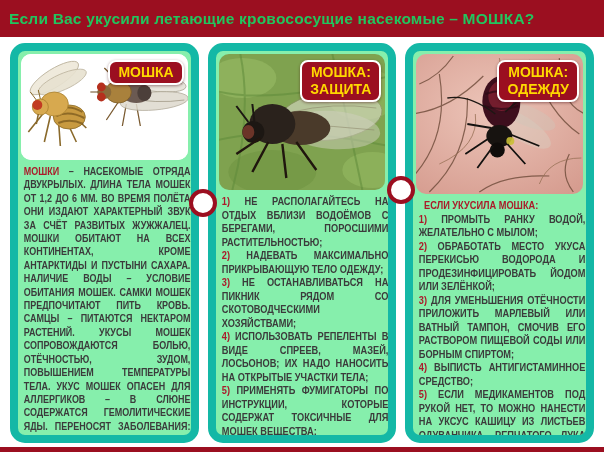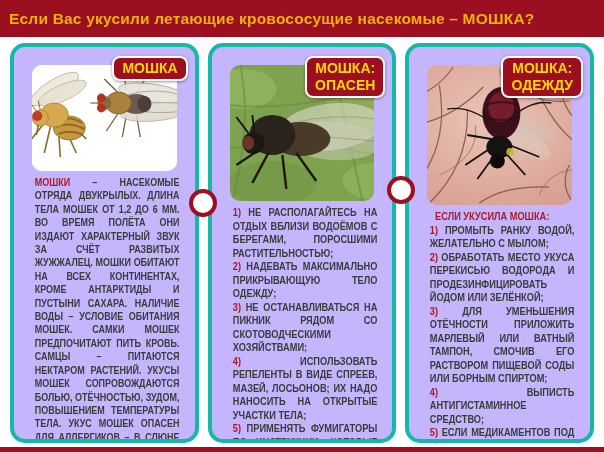--- a/index.html
+++ b/index.html
@@ -2,35 +2,35 @@
 <html><head>
 <meta charset="utf-8">
 <style>
   html,body{margin:0;padding:0;}
   .page{
     position:relative; width:604px; height:452px; background:#ffffff;
     overflow:hidden; font-family:"Liberation Sans", sans-serif;
   }
   .title-bar{
     position:absolute; top:0; left:0; width:604px; height:37px;
-    background:#9b0f20; color:#eab308; display:flex; align-items:center;
+    background:#9b0f20; color:#22c55e; display:flex; align-items:center;
     padding:0 0 0 9px; box-sizing:border-box;
     font-size:15.5px; font-weight:bold; letter-spacing:.2px;
   }
   .bottom-bar{
     position:absolute; bottom:0; left:0; width:604px; height:5px; background:#9b0f20;
   }
   .columns{
     position:absolute; top:43px; left:10px; width:584px; height:400px;
     display:flex; gap:9px;
   }
   .panel{
     position:relative; flex:1 1 0; box-sizing:border-box;
-    border:4px solid #14b8a6; border-radius:15px; background:#c4b5fd;
-    padding:18px; overflow:hidden; display:flex; flex-direction:column;
+    border:8px solid #14b8a6; border-radius:15px; background:#86efac;
+    padding:3px; overflow:hidden; display:flex; flex-direction:column;
   }
   .photo{ position:relative; border-radius:10px; overflow:hidden; flex:0 0 auto; }
   .photo svg{ display:block; width:100%; height:100%; }
   .photo-about{ height:106px; background:#fff; }
   .photo-leaf{ height:136px; }
   .photo-skin{ height:140px; }
   .badge{
     position:absolute; top:9px; right:7px; z-index:3;
     background:#9b0f20; border:2px solid #ffffff; border-radius:8px;
     padding:2px 8px; color:#ffd800; font-weight:bold; font-size:14px;
@@ -120,21 +120,21 @@
             <ellipse cx="60" cy="70" rx="23" ry="20" fill="#2a221c"></ellipse>
             <circle cx="41" cy="78" r="11" fill="#1c1713"></circle>
             <ellipse cx="36" cy="78" rx="6" ry="7" fill="#6b3428"></ellipse>
             <path d="M36,68 L24,52 M42,67 L40,50" stroke="#1c1713" stroke-width="2" fill="none"></path>
             <path d="M56,88 L40,118 M70,90 L74,124 M84,88 L104,116 M48,84 L24,100" stroke="#20160e" stroke-width="2.4" fill="none"></path>
           </g>
         </svg>
       </div>
       <div class="badge">
         <div>МОШКА:</div>
-        <div>ОПАСЕН</div>
+        <div>ЗАЩИТА</div>
       </div>
       <div class="text-block cond">
         <p class="item"><span class="num">1)</span> <span>НЕ РАСПОЛАГАЙТЕСЬ НА ОТДЫХ ВБЛИЗИ ВОДОЁМОВ С БЕРЕГАМИ, ПОРОСШИМИ РАСТИТЕЛЬНОСТЬЮ;</span></p>
         <p class="item"><span class="num">2)</span> <span>НАДЕВАТЬ МАКСИМАЛЬНО ПРИКРЫВАЮЩУЮ ТЕЛО ОДЕЖДУ;</span></p>
         <p class="item"><span class="num">3)</span> <span>НЕ ОСТАНАВЛИВАТЬСЯ НА ПИКНИК РЯДОМ СО СКОТОВОДЧЕСКИМИ ХОЗЯЙСТВАМИ;</span></p>
         <p class="item"><span class="num">4)</span> <span>ИСПОЛЬЗОВАТЬ РЕПЕЛЕНТЫ В ВИДЕ СПРЕЕВ, МАЗЕЙ, ЛОСЬОНОВ; ИХ НАДО НАНОСИТЬ НА ОТКРЫТЫЕ УЧАСТКИ ТЕЛА;</span></p>
         <p class="item"><span class="num">5)</span> <span>ПРИМЕНЯТЬ ФУМИГАТОРЫ ПО ИНСТРУКЦИИ, КОТОРЫЕ СОДЕРЖАТ ТОКСИЧНЫЕ ДЛЯ МОШЕК ВЕЩЕСТВА;</span></p>
         <p class="item"><span class="num">6)</span> <span>МОЖО НАНЕСТИ НА КОЖУ ЭФИРНОЕ МАСЛО С ЗВОЗДИКОЙ ИЛИ ЭВКАЛИПТОМ.</span></p>
       </div>
     </section>

